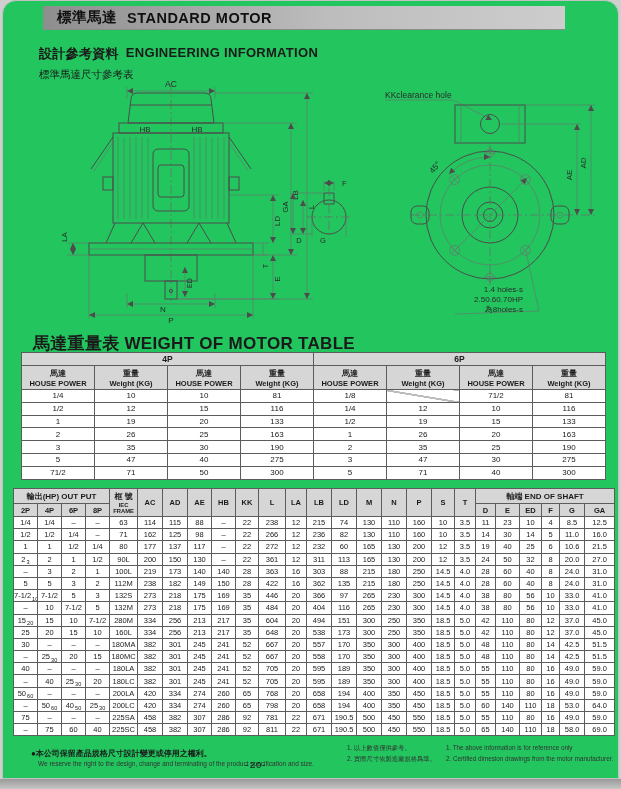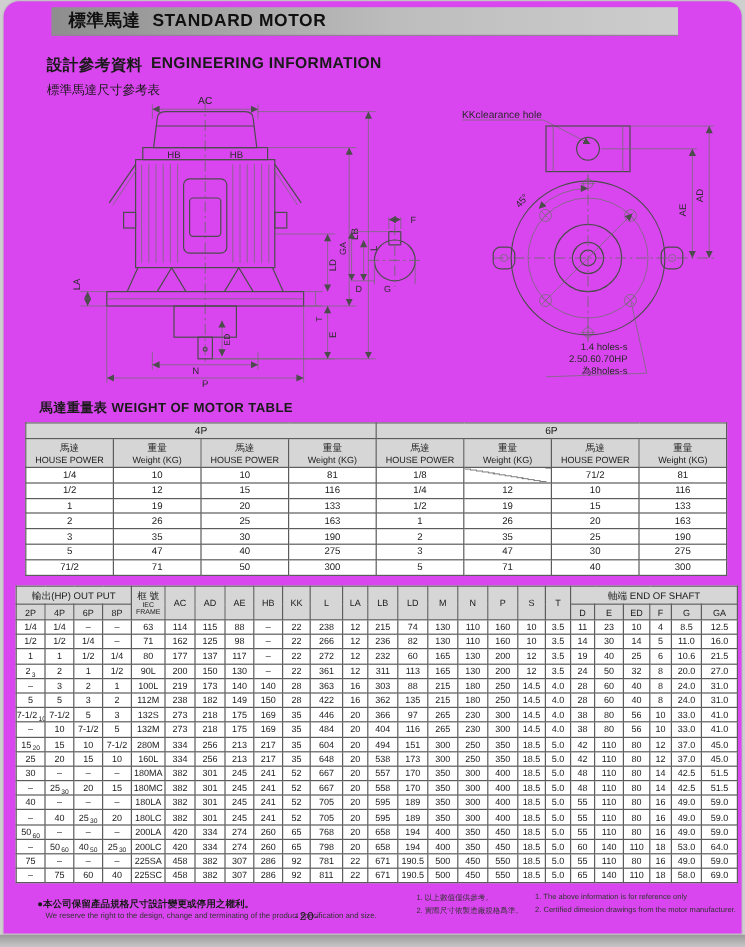--- a/index.html
+++ b/index.html
@@ -4,50 +4,50 @@
 <style>
   * { margin:0; padding:0; box-sizing:border-box; }
   body {
     width:621px; height:789px; position:relative;
     background:#cfcfcf;
     font-family:"Liberation Sans", sans-serif;
     color:#1a1a1a;
   }
   .page {
     position:absolute; left:2px; top:0; width:617px; height:779px;
-    background:#d946ef; border-radius:14px 14px 0 0; overflow:hidden;
+    background:#22c55e; border-radius:14px 14px 0 0; overflow:hidden;
     border:1px solid #c2c2c2;
   }
   .bottom-bar {
     position:absolute; left:0; top:779px; width:621px; height:10px;
     background:linear-gradient(#9a9a9a,#c6c6c6);
   }
   .title-bar {
     position:absolute; left:40px; top:5px; width:522px; height:23px;
     background:linear-gradient(to right,#8e8e8e,#bdbdbd 55%,#cdcdcd);
     display:flex; align-items:center; gap:10px; padding-left:14px;
     font-size:14.5px; font-weight:bold; letter-spacing:.5px; color:#101010;
     box-shadow:0 1px 0 #8a8a8a;
   }
   .section-heading {
     position:absolute; left:36px; top:44px; font-size:13px; font-weight:bold;
     display:flex; gap:7px; letter-spacing:.3px;
   }
   .subsection { position:absolute; left:36px; top:67px; font-size:10.5px; }
-  .weight-title { position:absolute; left:30px; top:331px; font-size:11px; font-weight:bold; letter-spacing:.3px; }
+  .weight-title { position:absolute; left:30px; top:331px; font-size:17px; font-weight:bold; letter-spacing:.3px; }
 
   svg { position:absolute; overflow:visible; }
   svg text { font-family:"Liberation Sans", sans-serif; fill:#2b2b2b; }
   .dwg { stroke:#4c4c4c; stroke-width:1; fill:none; }
   .thin { stroke:#6e6e6e; stroke-width:.6; fill:none; }
   .dash { stroke:#6a6a6a; stroke-width:.7; fill:none; stroke-dasharray:9 3 2 3; }
 
   table { border-collapse:collapse; table-layout:fixed; background:#fff; }
   th, td { border:1px solid #5c5c5c; text-align:center; vertical-align:middle; padding:0; overflow:hidden; white-space:nowrap; }
-  th { background:#d6d6d6; font-weight:normal; }
+  th { background:#d6d6d6; font-weight:bold; }
 
   .weight-table { position:absolute; left:18px; top:351px; width:585px; font-size:8px; }
   .weight-table th.group { height:13px; font-size:8.5px; }
   .weight-table th { height:24px; }
   .weight-table th .en { font-size:7.5px; }
   .weight-table td { height:12.8px; }
 
   .dim-table { position:absolute; left:10px; top:487px; width:601px; font-size:7.5px; }
   .dim-table th.group { height:15px; font-size:8px; }
   .dim-table th.sub { height:13px; }

